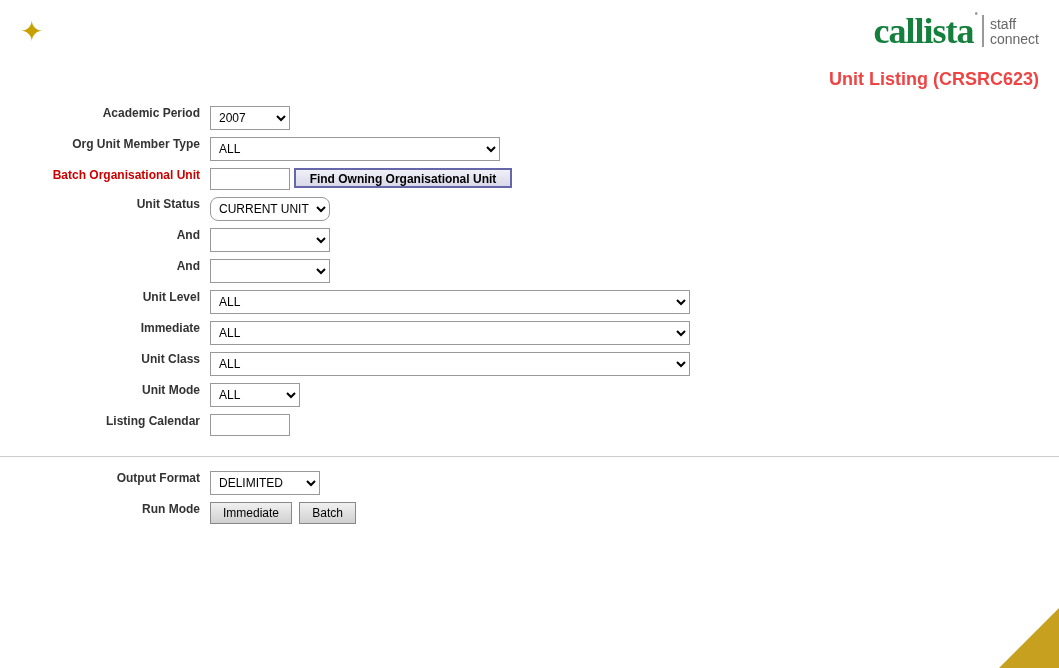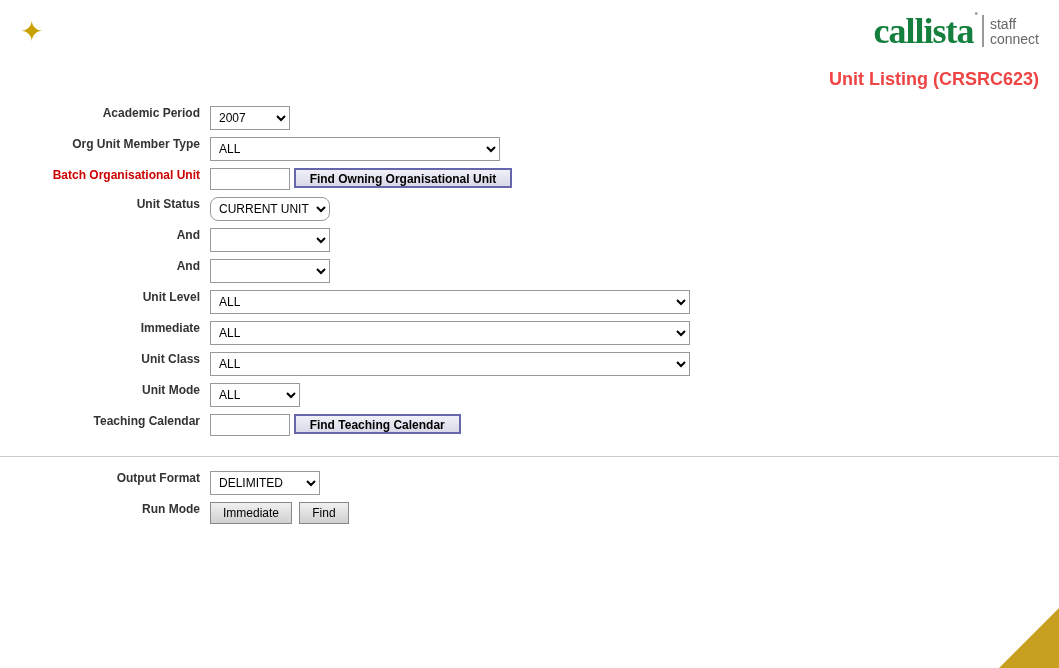--- a/index.html
+++ b/index.html
@@ -274,24 +274,23 @@
 
   <div class="form-row">
     <div class="form-label">Unit Mode</div>
     <select class="select-unit-mode">
       <option>ALL</option>
     </select>
   </div>
 
 
   <div class="form-row">
-    <div class="form-label">Teaching Calendar</div>
+    <div class="form-label">Listing Calendar</div>
     <input type="text" class="input-short" value="" style="">
     &nbsp;
-    <button class="find-button">Find Teaching Calendar</button>
   </div>
 
 </div>
 
 <hr class="separator">
 
 <div class="run-details">
 
   <div class="form-row">
     <div class="form-label">Output Format</div>
@@ -299,17 +298,17 @@
       <option>DELIMITED</option>
       <option>PDF</option>
       <option>EXCEL</option>
     </select>
   </div>
 
   <div class="form-row">
     <div class="form-label">Run Mode</div>
     <button class="run-button">Immediate</button>
     &nbsp;&nbsp;
-    <button class="run-button">Find</button>
+    <button class="run-button">Batch</button>
   </div>
 </div>
 
 <div class="bottom-triangle"></div>
 
 </body></html>

